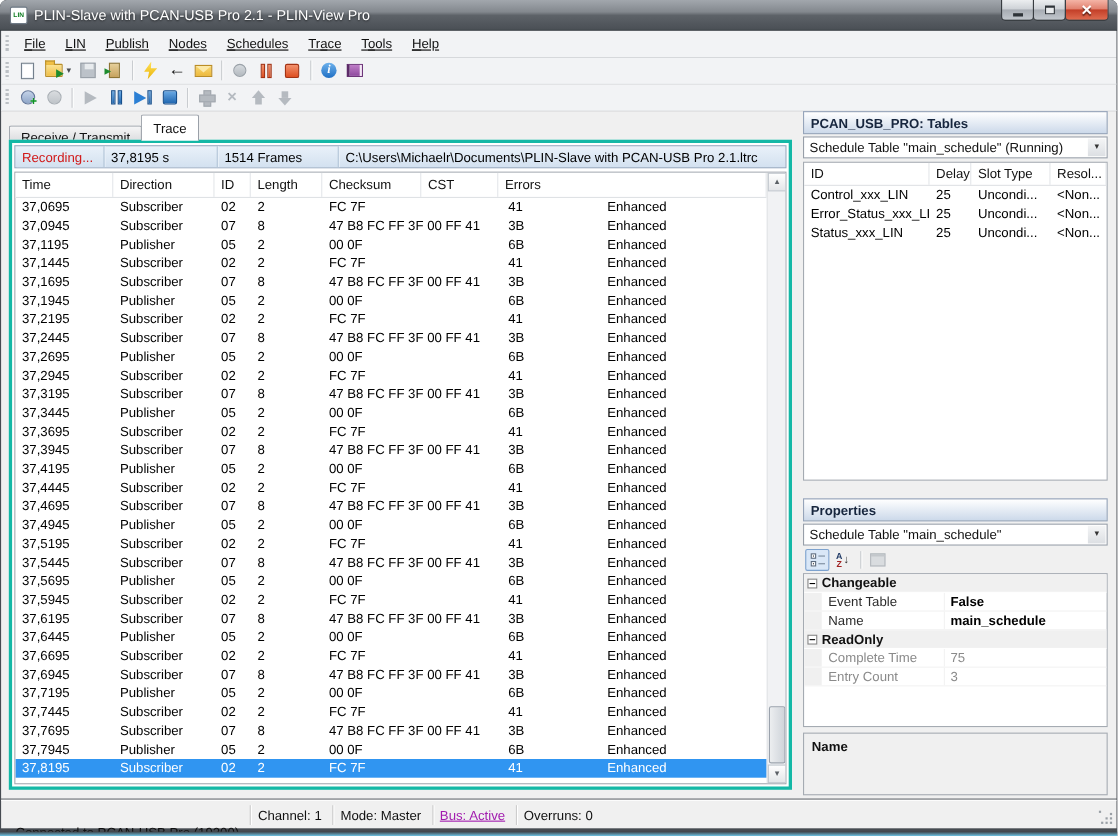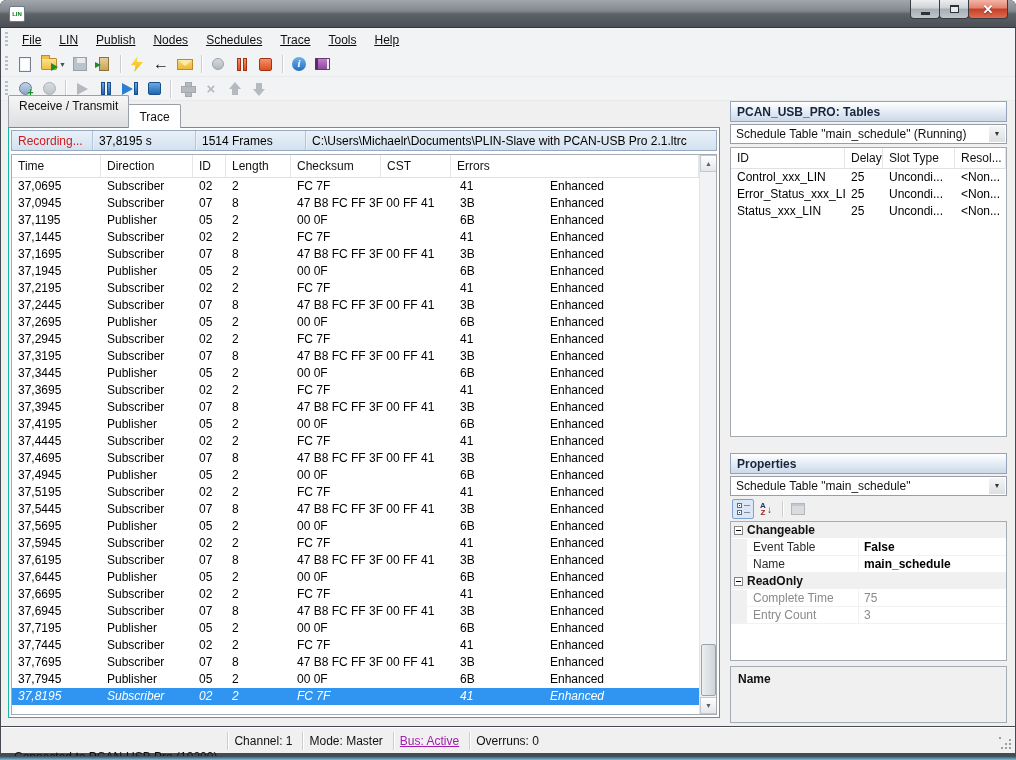--- a/index.html
+++ b/index.html
@@ -74,36 +74,36 @@
   .g-uarr::before { content:""; position:absolute; left:0; top:0; border-left:6px solid transparent; border-right:6px solid transparent; border-bottom:7px solid #b5bac0; }
   .g-uarr::after { content:""; position:absolute; left:3px; top:7px; width:6px; height:6px; background:#b5bac0; }
   .g-darr::before { content:""; position:absolute; left:0; bottom:0; border-left:6px solid transparent; border-right:6px solid transparent; border-top:7px solid #b5bac0; }
   .g-darr::after { content:""; position:absolute; left:3px; top:1px; width:6px; height:6px; background:#b5bac0; }
 
   
   .client { position:absolute; left:1px; right:1px; top:101px; height:625px; background:#f0f0f0; }
 
   
   .tabstrip { position:absolute; left:7px; top:3px; height:24px; display:flex; align-items:flex-end; }
-  .tab { height:33px; padding:3px 10px 0; background:linear-gradient(#f6f6f6,#dcdde0); border:1px solid #9aa0a8; border-bottom:none; margin-right:-1px; border-radius:2px 2px 0 0; color:#111; }
+  .tab { height:14px; padding:3px 10px 0; background:linear-gradient(#f6f6f6,#dcdde0); border:1px solid #9aa0a8; border-bottom:none; margin-right:-1px; border-radius:2px 2px 0 0; color:#111; }
   .tab.active { height:24px; background:#fff; position:relative; z-index:2; padding-top:5px; }
 
   
-  .trace-box { position:absolute; left:7px; top:26px; width:712px; height:591px; background:#fff; border:1px solid #14b8a6; }
+  .trace-box { position:absolute; left:7px; top:26px; width:712px; height:591px; background:#fff; border:3px solid #14b8a6; }
   .recbar { position:absolute; left:2px; right:2px; top:2px; height:21px; background:linear-gradient(#e9f1f9,#d3e1f0); border:1px solid #96a9c0; display:flex; align-items:center; }
   .rec-cell { height:100%; display:flex; align-items:center; padding-left:6px; border-right:1px solid #b3c5d8; box-shadow:1px 0 0 #e9f1f9; }
   .rec-status { width:81px; color:#d11a1a; }
   .rec-time { width:103px; } .rec-frames { width:110px; } .rec-file { flex:1; border-right:none; box-shadow:none; }
 
   .ttable { position:absolute; left:2px; right:2px; top:26px; bottom:2px; border:1px solid #a5abb2; background:#fff; overflow:hidden; }
   .thead { position:absolute; left:0; top:0; right:17px; height:23px; background:#fff; border-bottom:1px solid #dfe2e5; display:flex; }
   .th { padding:4px 0 0 6px; border-right:1px solid #e4e7ea; color:#111; height:100%; }
   .tbody { position:absolute; left:0; top:23px; right:17px; bottom:0; }
   .trow { display:flex; height:17px; line-height:17px; color:#000; }
-  .trow.sel { background:#3095f1; color:#fff;font-style:italic; }
+  .trow.sel { background:#3095f1; color:#fff; }
   .tc { padding-left:6px; overflow:hidden; white-space:nowrap; }
   .t-c0{width:89px} .t-c1{width:92px} .t-c2{width:33px} .t-c3{width:65px} .t-c4{width:163px} .t-c5{width:90px} .t-c6{width:70px} .t-c7{flex:1}
 
   
   .vscroll { position:absolute; right:0; top:0; bottom:0; width:17px; background:#f1f2f4; border-left:1px solid #e2e4e7; }
   .sb-btn { position:absolute; left:0; width:17px; height:17px; background:linear-gradient(#fefefe,#e4e6e9); border:1px solid #c2c8cf; color:#5b6066; font-size:7px; text-align:center; line-height:15px; }
   .sb-up { top:0; } .sb-down { bottom:0; }
   .sb-thumb { position:absolute; left:1px; width:15px; background:linear-gradient(90deg,#eceef0,#cfd4da); border:1px solid #9aa2ac; border-radius:2px; }
   .ttable .sb-thumb { bottom:18px; height:52px; }
 
@@ -158,20 +158,21 @@
   .resize-grip::before { content:""; position:absolute; width:2px; height:2px; background:#9aa0a6;
     box-shadow:10px 10px #9aa0a6, 10px 6px #9aa0a6, 6px 10px #9aa0a6, 10px 2px #9aa0a6, 2px 10px #9aa0a6, 6px 6px #9aa0a6; }
 </style>
 </head>
 <body>
 
 <div id="window">
 
   <div class="titlebar">
     <div class="app-icon">LIN</div>
+    <div class="title-text">PLIN-Slave with PCAN-USB Pro 2.1 - PLIN-View Pro</div>
     <div class="cap-btns">
       <div class="cap-btn">
           <span class="glyph-min"></span>
         </div>
       <div class="cap-btn">
           <span class="glyph-max"></span>
         </div>
       <div class="cap-btn close-btn">
           <span class="glyph-close">✕</span>
         </div>

